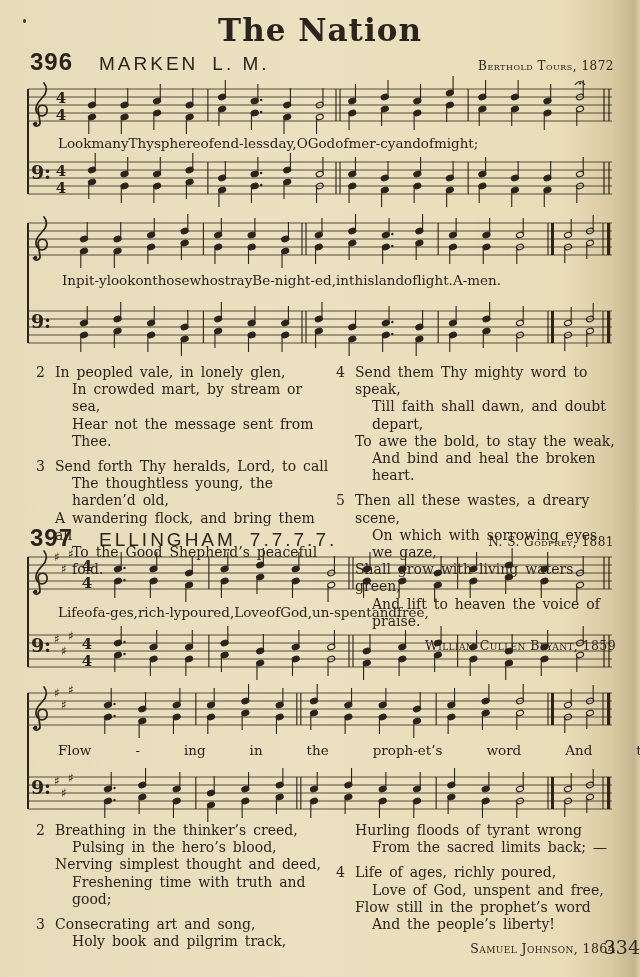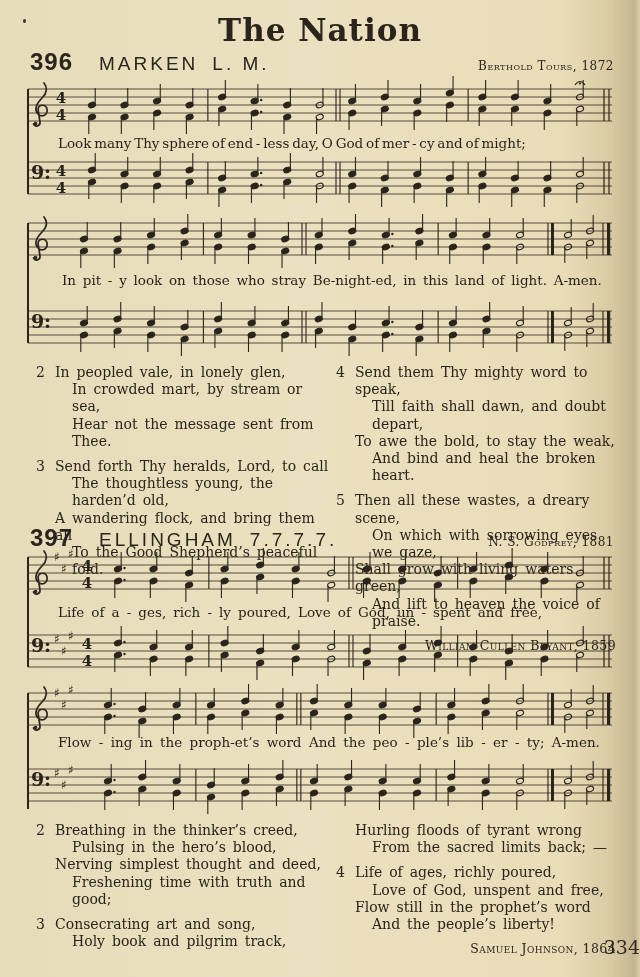--- a/index.html
+++ b/index.html
@@ -12,26 +12,26 @@
   .title{position:absolute;top:12px;left:0;width:100%;text-align:center;
          font-size:31px;font-weight:bold;letter-spacing:1px;}
   .hymn-head{position:absolute;left:30px;right:26px;display:flex;align-items:baseline;}
   .hymn-no{font-family:"Liberation Sans","DejaVu Sans",sans-serif;font-size:24px;font-weight:bold;letter-spacing:1px;}
   .tune{font-family:"Liberation Sans","DejaVu Sans",sans-serif;font-size:19px;letter-spacing:3px;margin-left:26px;}
   .meter{margin-left:14px;}
   .composer{margin-left:auto;font-variant:small-caps;font-size:12px;letter-spacing:.5px;}
   .system{position:absolute;left:28px;width:584px;}
   .sysline{position:absolute;left:-1px;top:9px;width:1.6px;background:#2a241c;}
   svg.staff{display:block;width:584px;height:50px;overflow:visible;}
-  .lyricline{display:flex;justify-content:space-between;align-items:flex-start;
+  .lyricline{display:flex;justify-content:flex-start;align-items:flex-start;
              font-size:13.5px;color:#261f18;white-space:nowrap;}
   .lyA1{margin-top:5px;height:18px;padding:0 86px 0 30px;}
   .lyA2{margin-top:8px;height:30px;padding:0 10px 0 34px;}
   .lyB1{margin-top:6px;height:22px;padding:0 70px 0 30px;}
-  .lyB2{height:26px;padding:0 12px 0 30px;}
+  .lyB2{margin-top:8px;height:26px;padding:0 12px 0 30px;gap:44px;}
   .verses{position:absolute;left:30px;right:22px;display:flex;}
   .vcol{width:300px;}
   .vcol-r{flex:1;width:auto;}
   .verse{position:relative;margin-bottom:8px;}
   .vline{font-size:14px;line-height:17.2px;padding-left:25px;word-spacing:2.5px;}
   .vline.ind{padding-left:42px;}
   .vnum{position:absolute;left:6px;top:0;font-size:14px;}
   .author{text-align:right;font-variant:small-caps;font-size:12.5px;letter-spacing:.4px;margin-top:3px;padding-right:2px;}
   .pagenum{position:absolute;top:936px;left:0;width:100%;text-align:right;font-size:19px;}
 </style>

